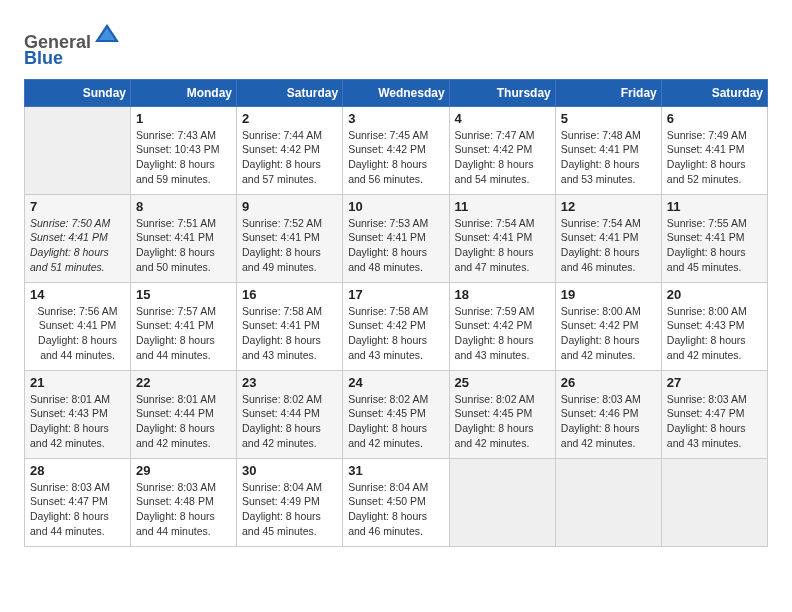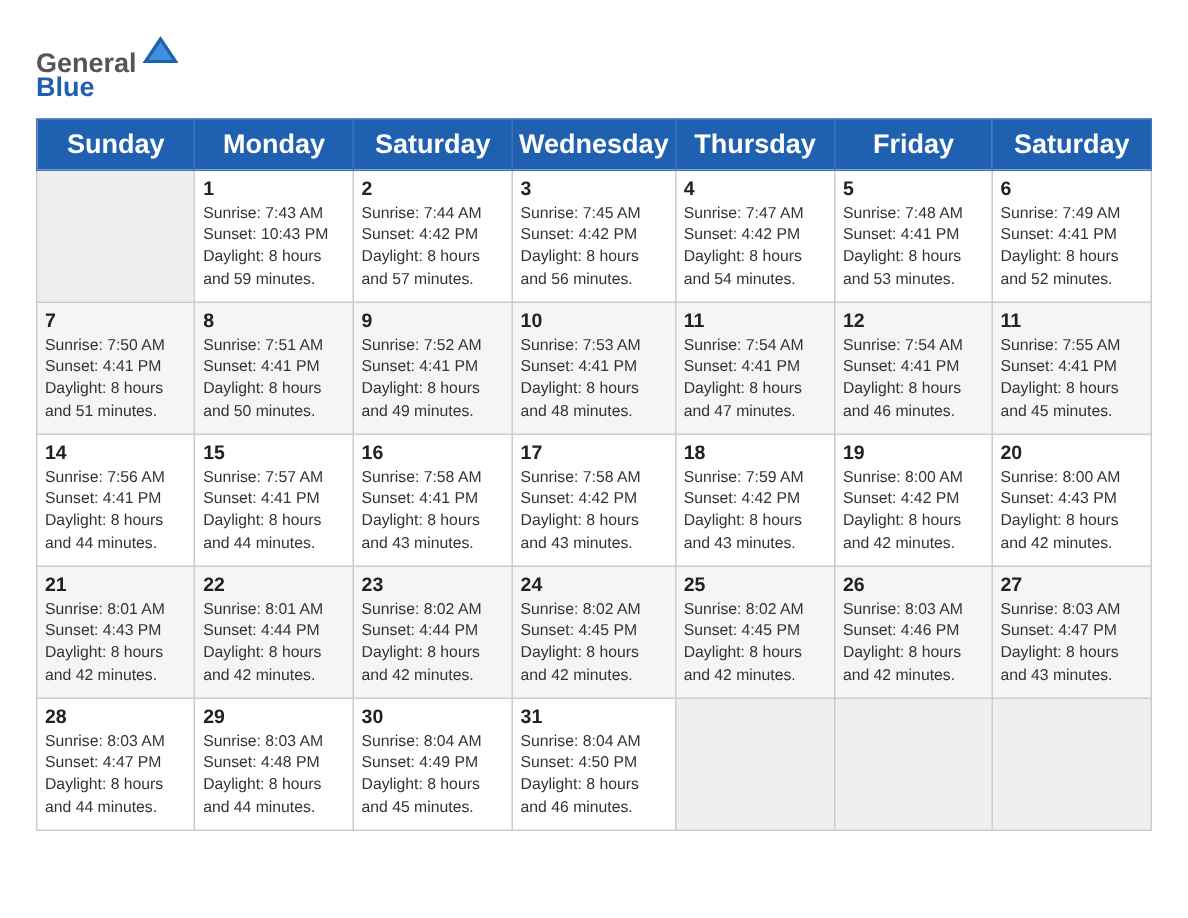--- a/index.html
+++ b/index.html
@@ -50,22 +50,22 @@
     .calendar {
       width: 100%;
       border-collapse: collapse;
       margin-top: 10px;
       font-size: 11px;
     }
     .calendar thead tr th {
       background: #2060b0;
       color: #fff;
       padding: 6px 4px;
-      text-align: center;
-      font-size: 18px;
+      text-align: right;
+      font-size: 12px;
       font-weight: bold;
       border: 1px solid #4070c0;
     }
     .calendar tbody tr td {
       border: 1px solid #ccc;
       vertical-align: top;
       padding: 4px 5px;
       width: 107px;
       min-height: 80px;
       height: 88px;
@@ -166,21 +166,21 @@
         <td>
           <span class="day-number">6</span>
           <div class="day-info" style="white-space: pre-line;">Sunrise: 7:49 AM
 Sunset: 4:41 PM
 Daylight: 8 hours and 52 minutes.</div>
         </td>
       </tr>
       <tr>
         <td>
           <span class="day-number">7</span>
-          <div class="day-info" style="white-space: pre-line;">Sunrise: 7:50 AM
+          <div class="day-info" style="white-space: pre-line; font-style: italic;">Sunrise: 7:50 AM
 Sunset: 4:41 PM
 Daylight: 8 hours and 51 minutes.</div>
         </td>
         <td>
           <span class="day-number">8</span>
           <div class="day-info" style="white-space: pre-line;">Sunrise: 7:51 AM
 Sunset: 4:41 PM
 Daylight: 8 hours and 50 minutes.</div>
         </td>
         <td>
@@ -210,21 +210,21 @@
         <td>
           <span class="day-number">11</span>
           <div class="day-info" style="white-space: pre-line;">Sunrise: 7:55 AM
 Sunset: 4:41 PM
 Daylight: 8 hours and 45 minutes.</div>
         </td>
       </tr>
       <tr>
         <td>
           <span class="day-number">14</span>
-          <div class="day-info" style="white-space: pre-line;">Sunrise: 7:56 AM
+          <div class="day-info" style="white-space: pre-line; text-align: center;">Sunrise: 7:56 AM
 Sunset: 4:41 PM
 Daylight: 8 hours and 44 minutes.</div>
         </td>
         <td>
           <span class="day-number">15</span>
           <div class="day-info" style="white-space: pre-line;">Sunrise: 7:57 AM
 Sunset: 4:41 PM
 Daylight: 8 hours and 44 minutes.</div>
         </td>
         <td>

